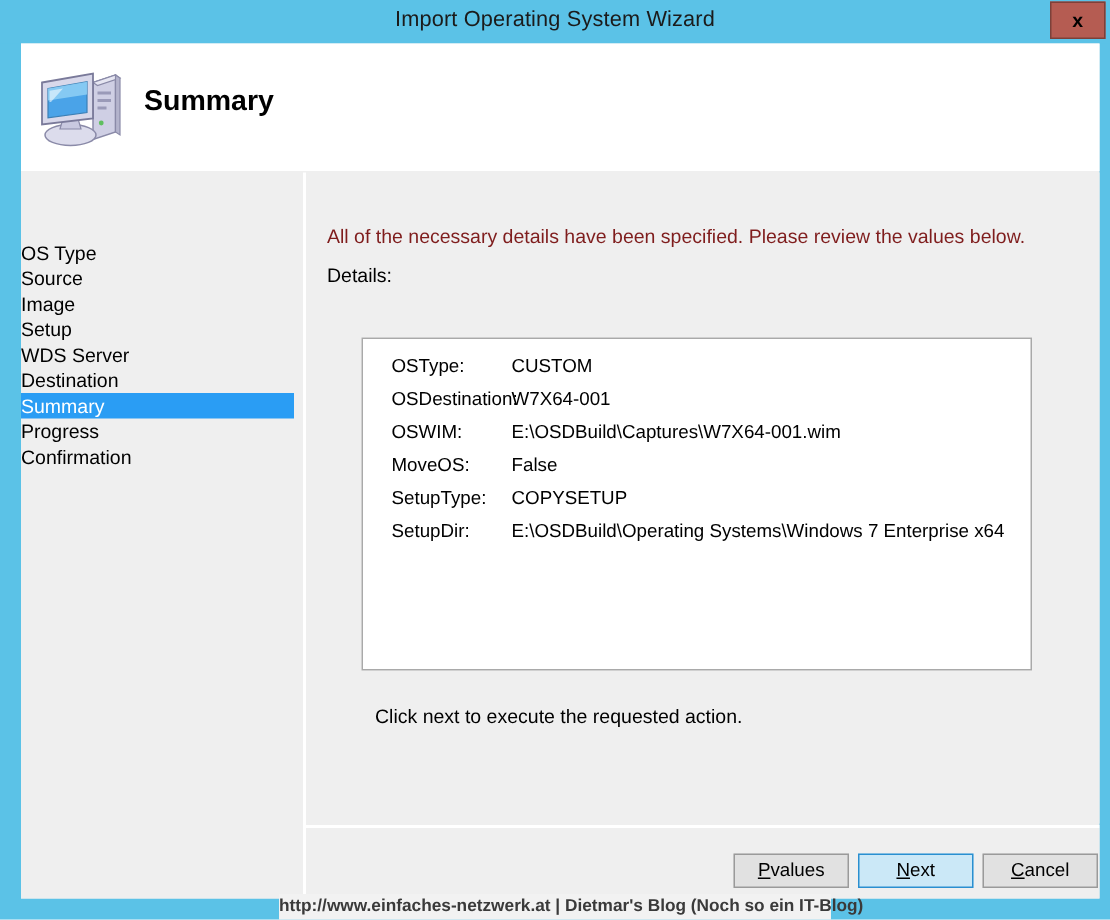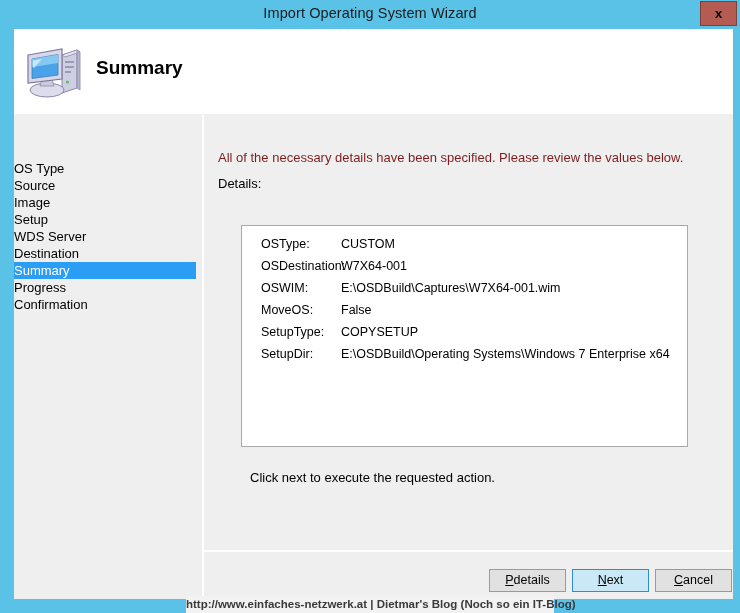--- a/index.html
+++ b/index.html
@@ -315,21 +315,21 @@
           </div>
         </div>
       </div>
 
       <div id="footer-note">Click next to execute the requested action.</div>
     </div>
 
     <div id="h-divider"></div>
 
     <div id="buttonbar">
-      <div class="wizard-button" id="btn-previous"><span class="akey">P</span><span>details</span></div>
+      <div class="wizard-button" id="btn-previous"><span class="akey">P</span><span>values</span></div>
       <div class="wizard-button" id="btn-next"><span class="akey">N</span><span>ext</span></div>
       <div class="wizard-button" id="btn-cancel"><span class="akey">C</span><span>ancel</span></div>
     </div>
 
   </div>
 
   <div id="watermark">http://www.einfaches-netzwerk.at | Dietmar's Blog (Noch so ein IT-Blog)</div>
 
 </div>
 

